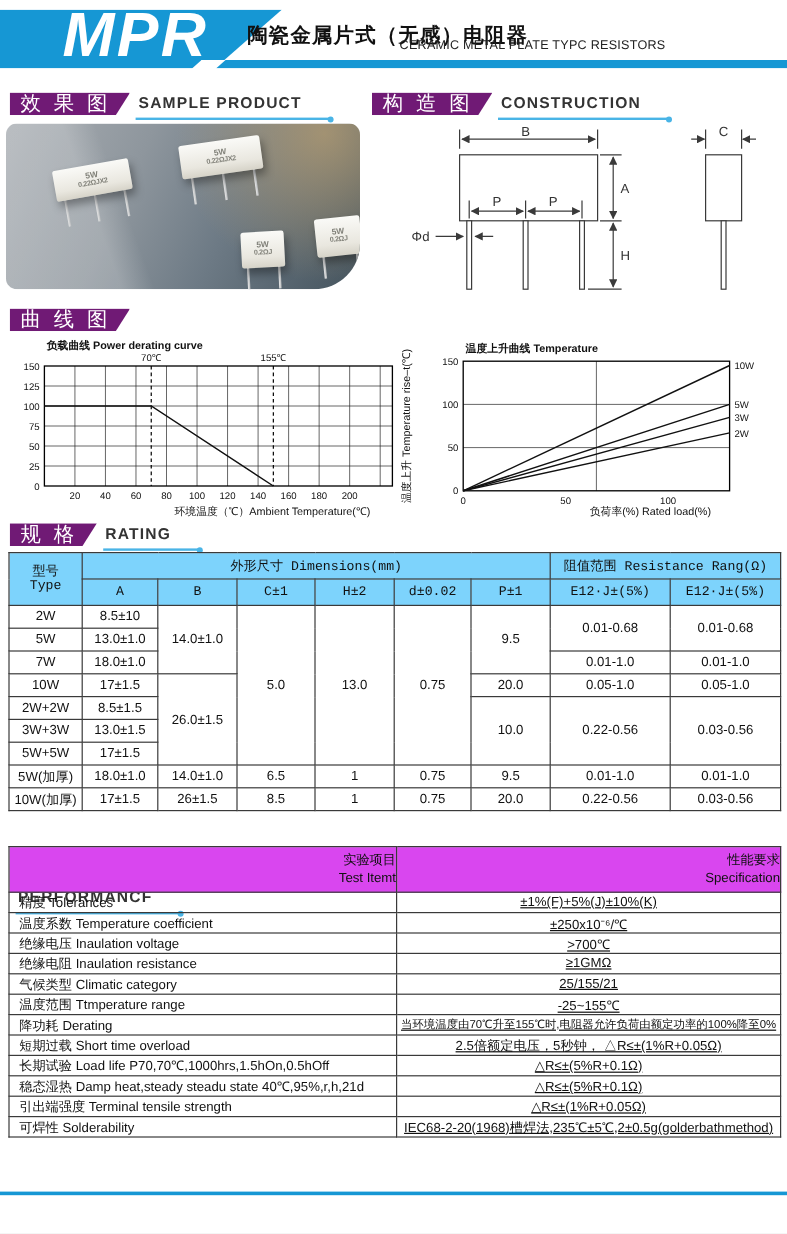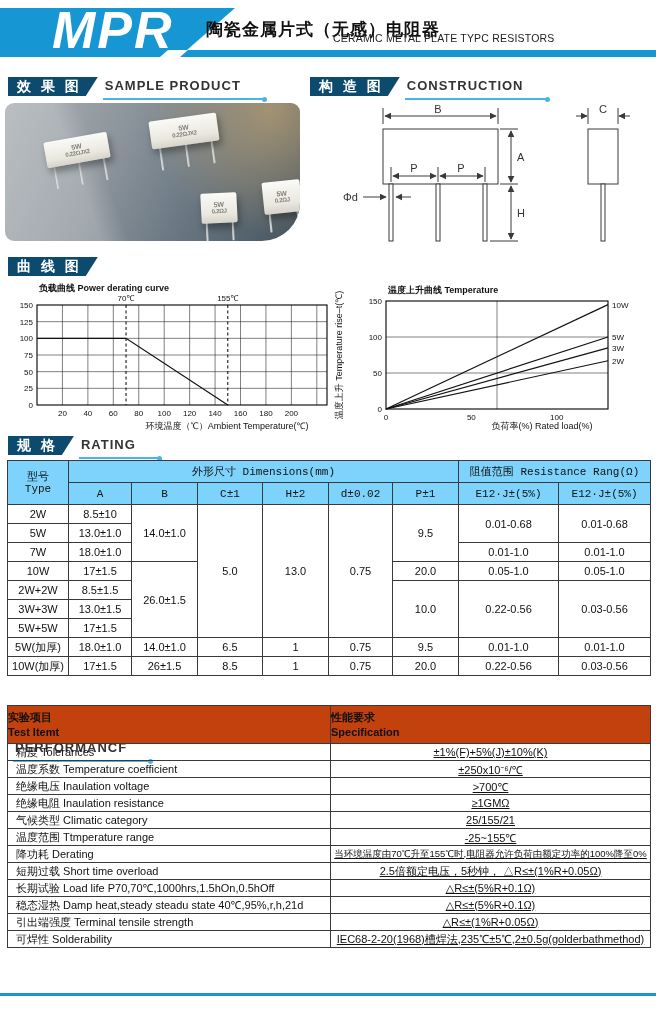--- a/index.html
+++ b/index.html
@@ -13,21 +13,21 @@
     font-size:52px; font-weight:bold; font-style:italic; letter-spacing:2px; }
   .bar-left { position:absolute; left:0; top:50px; width:168px; height:7px; background:#1697d4;
     clip-path:polygon(0 0,100% 0,calc(100% - 8px) 100%,0 100%); }
   .bar-right { position:absolute; left:180px; top:50px; width:476px; height:7px; background:#1697d4;
     clip-path:polygon(8px 0,100% 0,100% 100%,0 100%); }
   .title-zh { position:absolute; left:206px; top:18px; font-size:17px; font-weight:bold; color:#111; letter-spacing:1px; }
   .title-en { position:absolute; left:333px; top:32px; font-size:10.5px; color:#222; letter-spacing:0.2px; }
 
   
   .sec { position:absolute; display:flex; align-items:flex-start; }
-  .flag { background:#0c4a6e; color:#fff; font-weight:bold; font-size:14px; letter-spacing:3px;
+  .flag { background:#701a75; color:#fff; font-weight:normal; font-size:17px; letter-spacing:3px;
     padding:2px 16px 2px 9px; height:19px; line-height:15px;
     clip-path:polygon(0 0,100% 0,calc(100% - 12px) 100%,0 100%); }
   .sec-en { position:relative; font-size:13px; font-weight:bold; color:#333; margin-left:5px; letter-spacing:1px;
     padding:1px 24px 5px 2px; border-bottom:2px solid #49b4e6; }
   .sec-en::after { content:''; position:absolute; right:-2px; bottom:-4px; width:5px; height:5px;
     border-radius:50%; background:#49b4e6; }
 
   
   .photo { position:absolute; left:5px; top:103px; width:295px; height:138px;
     border-radius:9px 9px 38px 9px; overflow:hidden;
@@ -66,21 +66,21 @@
   
   table { border-collapse:collapse; table-layout:fixed; }
   .rtable { position:absolute; left:7px; top:460px; width:643px; font-size:11px; color:#111; }
   .rtable th, .rtable td { border:1px solid #3a3a3a; text-align:center; vertical-align:middle; padding:0; }
   .rtable thead th { background:#7dd3fc; font-weight:normal; height:22px;font-family:Liberation Mono, monospace; }
   .rtable tbody td { height:19px; background:#fff; }
   .rtable .th2 { line-height:12px; }
 
   .ptable { position:absolute; left:7px; top:705px; width:643px; font-size:11px; color:#111; }
   .ptable th, .ptable td { border:1px solid #3a3a3a; vertical-align:middle; }
-  .ptable thead th { background:#c2410c; font-weight:bold; height:38px; text-align:left; line-height:15px; }
+  .ptable thead th { background:#d946ef; font-weight:normal; height:38px; text-align:right; line-height:15px; }
   .ptable td { height:17px; }
   .ptable .c-item { text-align:left; padding-left:8px; }
   .ptable .c-spec { text-align:center;text-decoration:underline; }
   .ptable .sm { font-size:9.5px; }
 
   .bottom-rule { position:absolute; left:0; top:993px; width:656px; height:3px; background:#1697d4; }
 </style>
 </head>
 <body>
 

